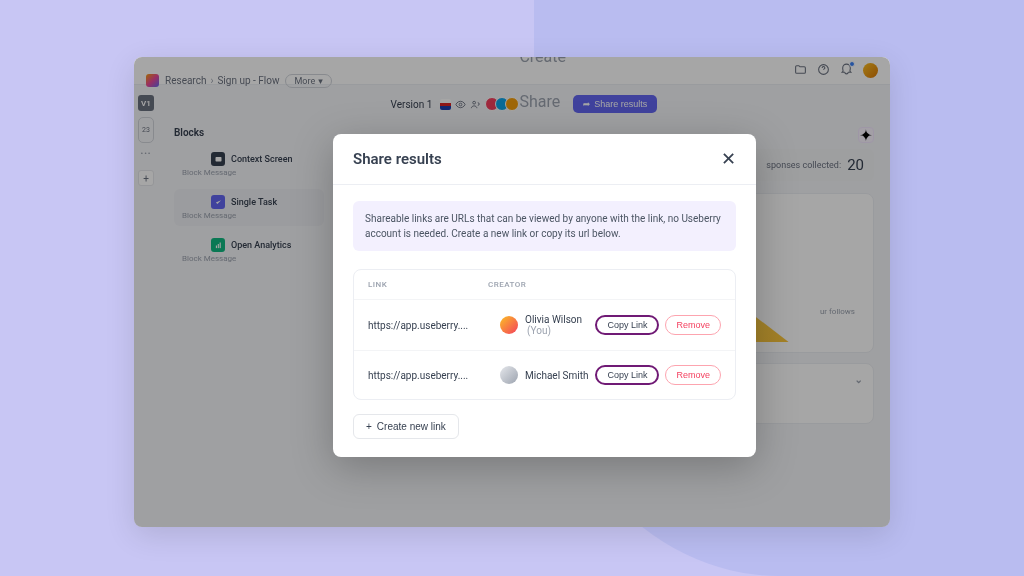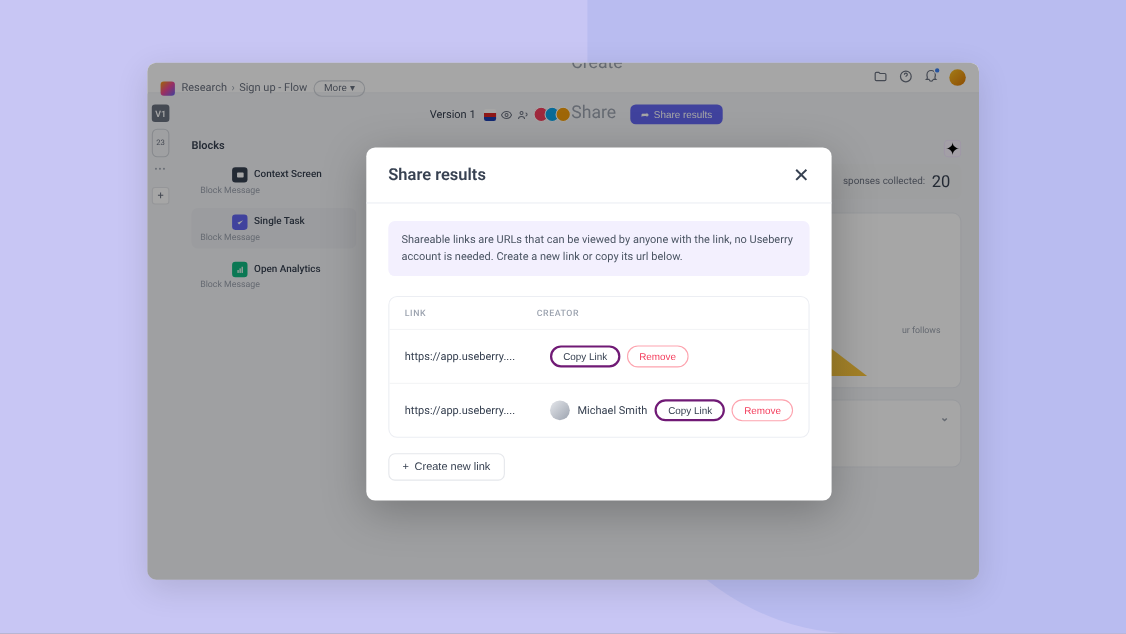--- a/index.html
+++ b/index.html
@@ -298,21 +298,21 @@
           <div style="overflow:hidden;">
             <div class="sparkle-box">✦</div>
           </div>
           <div class="results-header">
             <span>sponses collected:</span>
             <span class="big">20</span>
           </div>
           <div style="display:flex; gap:10px;">
             <div class="card" style="flex:1; height:160px;"></div>
             <div class="card" style="flex:1; height:160px; position:relative;">
-              <div style="position:absolute; bottom:47px; right:18px; font-size:8px; color:#9ca3af;">ur follows</div>
+              <div style="position:absolute; bottom:36px; right:18px; font-size:8px; color:#9ca3af;">ur follows</div>
               <div style="position:absolute; bottom:10px; left:20px; width:60%; height:60px; background:linear-gradient(135deg,#fcd34d,#fbbf24); clip-path:polygon(0 100%,50% 0,100% 100%); opacity:.9;"></div>
             </div>
           </div>
           <div class="card">
             <div class="card-title2">
               <span>Completion Rates</span>
               <span class="chev">⌄</span>
             </div>
             <div class="card-sub">Average success and failure rate for the selected block</div>
             <div style="font-size:8px;color:#9ca3af;margin-top:8px;">100%</div>
@@ -335,20 +335,27 @@
   <div class="modal-body">
     <div class="info-banner">Shareable links are URLs that can be viewed by anyone with the link, no Useberry account is needed. Create a new link or copy its url below.</div>
 
     <div class="share-table">
       <div class="table-header">
         <div class="col-link">LINK</div>
         <div class="col-creator">CREATOR</div>
       </div>
       <div class="table-row">
         <div class="link-cell">https://app.useberry....</div>
+        <div class="creator-cell">
+          <span class="creator-avatar ca1"></span>
+          <span>
+            <span>Olivia Wilson</span>
+            <span class="you-tag">(You)</span>
+          </span>
+        </div>
         <div class="row-actions">
           <button class="btn-outline">Copy Link</button>
           <button class="btn-outline btn-remove">Remove</button>
         </div>
       </div>
       <div class="table-row">
         <div class="link-cell">https://app.useberry....</div>
         <div class="creator-cell">
           <span class="creator-avatar ca2"></span>
           <span>

